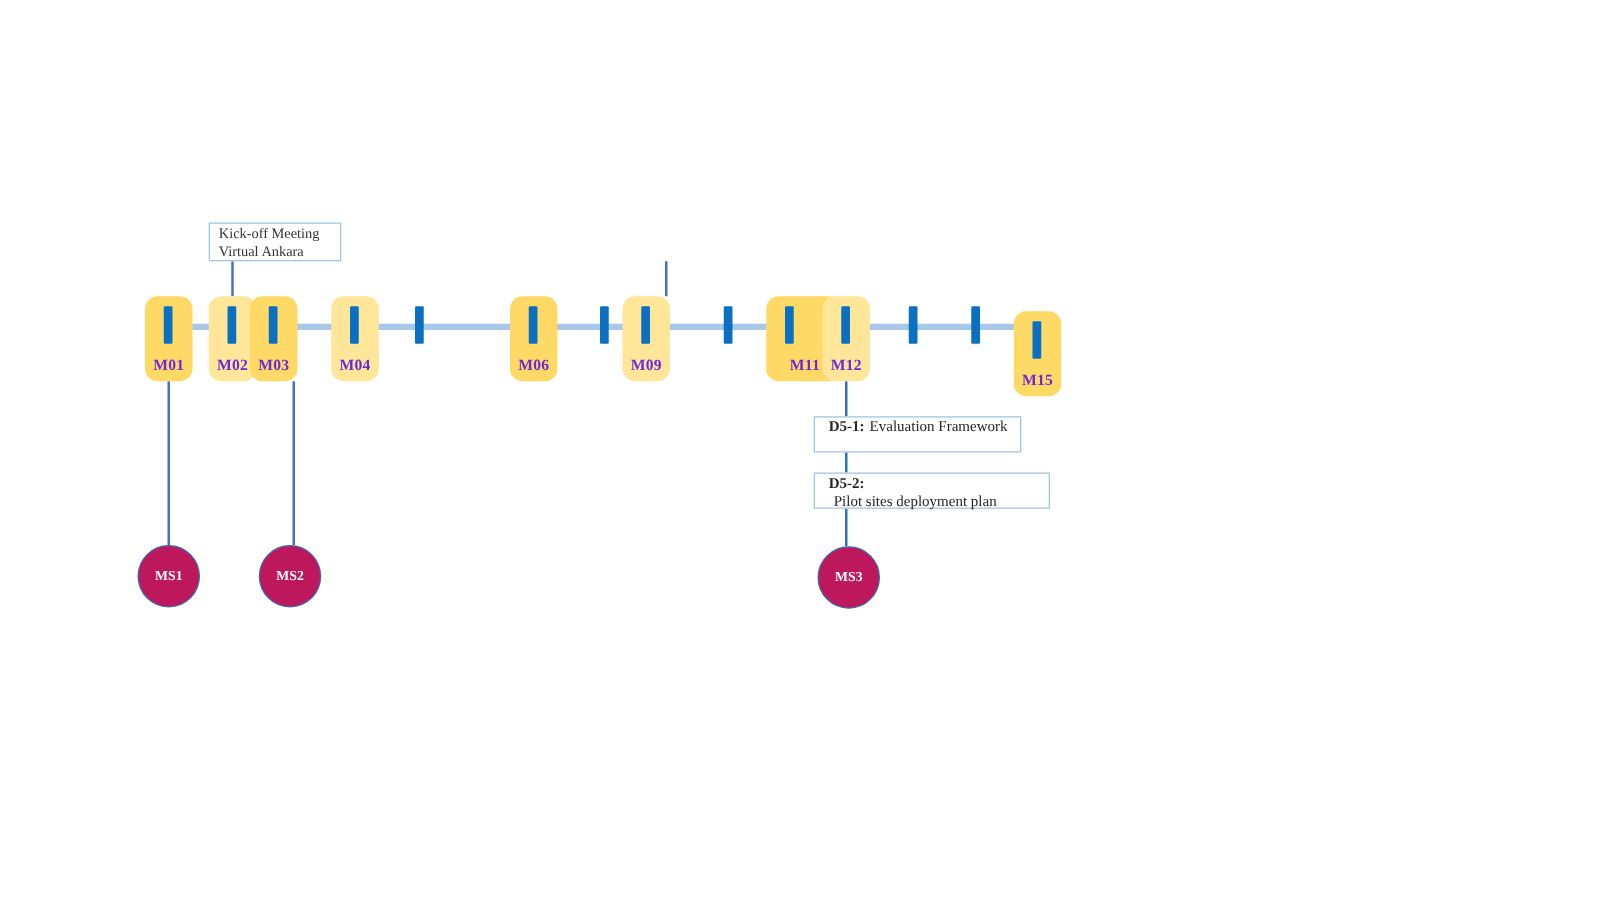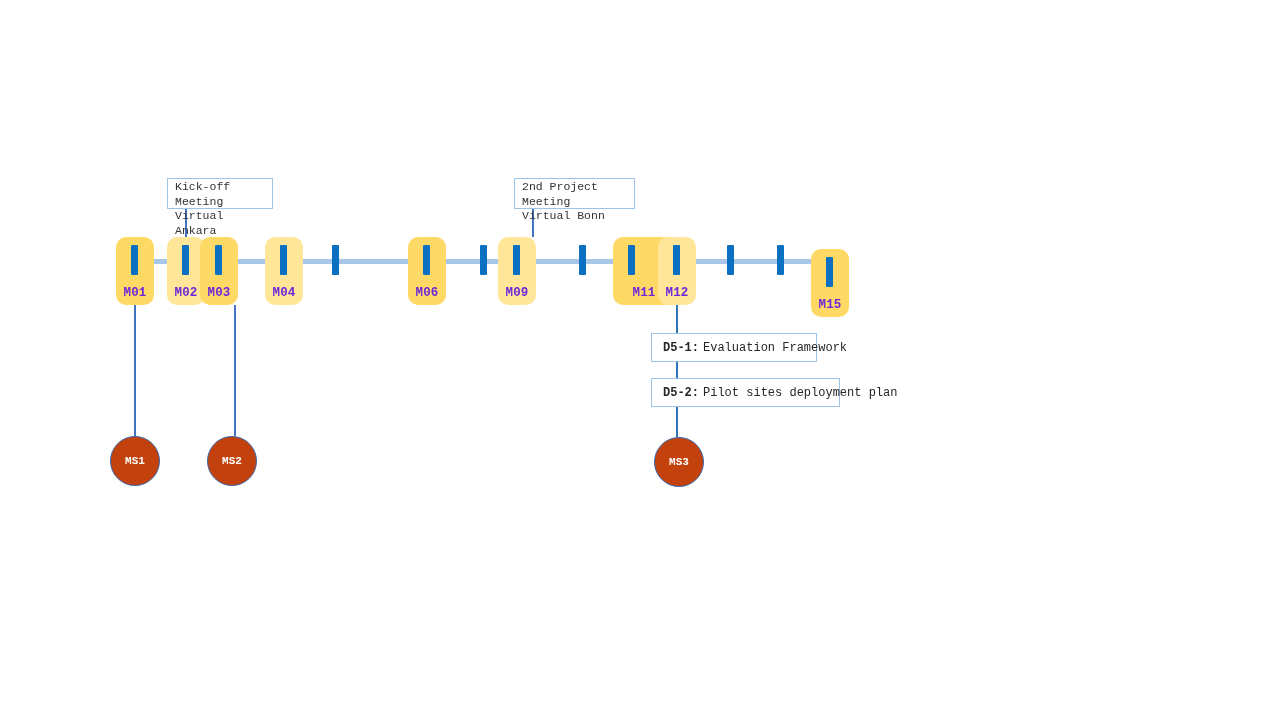--- a/index.html
+++ b/index.html
@@ -1,58 +1,54 @@
 <!DOCTYPE html>
 <html><head>
 <meta charset="utf-8">
 <title>Timeline</title>
 <style>
   html,body{margin:0;padding:0;background:#fff;}
   .canvas{position:relative;width:1280px;height:720px;background:#ffffff;overflow:hidden;
-          font-family:Liberation Mono, monospace;}
+          font-family:Liberation Serif, serif;}
   .baseline{position:absolute;left:130px;top:259px;width:706px;height:5px;background:#A9C7E8;z-index:1;}
   .mbox{position:absolute;top:237px;width:38px;height:68px;border-radius:10px;z-index:3;}
   .tone-dark{background:#FFD966;}
   .tone-light{background:#FFE699;}
   .mbar{position:absolute;left:15px;top:8px;width:7px;height:30px;background:#0C70C2;border-radius:1px;}
   .mlabel{position:absolute;bottom:5px;left:0;right:0;text-align:center;font-weight:bold;
           font-size:12.5px;color:#6d28d9;letter-spacing:0.2px;}
   .tick{position:absolute;top:245px;width:7px;height:30px;background:#0C70C2;z-index:2;border-radius:1px;}
   .note{position:absolute;background:#ffffff;border:1px solid #9DC3E6;z-index:5;
         font-size:11.5px;line-height:14.5px;color:#333333;padding:1px 6px 0 7px;box-sizing:border-box;}
   .leader{position:absolute;width:1.5px;background:#4472C4;z-index:2;}
   .connector{position:absolute;width:1.5px;background:#4472C4;z-index:2;}
   .connector.thick{width:2px;background:#2E75B6;}
   .deliv{position:absolute;height:29px;background:#ffffff;border:1px solid #9DC3E6;z-index:5;
-         display:flex;align-items:center;padding-left:11px;box-sizing:border-box;
+         display:flex;padding-left:11px;box-sizing:border-box;
          font-size:12px;color:#262626;white-space:nowrap;}
   .deliv .code{font-weight:bold;}
   .deliv .dtext{margin-left:4px;}
   .circle{position:absolute;top:436px;width:50px;height:50px;border-radius:50%;
-          background:#c2410c;border:1px solid #3A67B1;box-sizing:border-box;z-index:4;
+          background:#be185d;border:1px solid #3A67B1;box-sizing:border-box;z-index:4;
           display:flex;align-items:center;justify-content:center;
           color:#ffffff;font-weight:bold;font-size:11px;}
 </style>
 </head>
 <body>
 
 <div class="canvas">
 
   <div class="baseline"></div>
 
   <div class="note" style="left:167px;top:178px;width:106px;height:31px;">
     <div>Kick-off Meeting</div>
     <div>Virtual Ankara</div>
   </div>
   <div class="leader" style="left:185px;top:209px;height:28px;"></div>
 
-  <div class="note" style="left:514px;top:178px;width:121px;height:31px;">
-    <div>2nd Project Meeting</div>
-    <div>Virtual Bonn</div>
-  </div>
   <div class="leader" style="left:532px;top:209px;height:28px;"></div>
 
   <div class="mbox tone-dark" style="left:116px;">
     <div class="mbar"></div>
     <div class="mlabel">M01</div>
   </div>
   <div class="mbox tone-light" style="left:167px;">
     <div class="mbar"></div>
     <div class="mlabel">M02</div>
   </div>
@@ -92,21 +88,21 @@
   </div>
 
   <div class="connector" style="left:134px;top:305px;height:131px;"></div>
   <div class="connector" style="left:234px;top:305px;height:131px;"></div>
   <div class="connector thick" style="left:676px;top:305px;height:132px;"></div>
 
   <div class="deliv" style="left:651px;top:333px;width:166px;">
     <span class="code">D5-1:</span>
     <span class="dtext">Evaluation Framework</span>
   </div>
-  <div class="deliv" style="left:651px;top:378px;width:189px;">
+  <div class="deliv" style="left:651px;top:378px;width:189px;flex-direction:column;">
     <span class="code">D5-2:</span>
     <span class="dtext">Pilot sites deployment plan</span>
   </div>
 
   <div class="circle" style="left:110px;">
     <span>MS1</span>
   </div>
   <div class="circle" style="left:207px;align-items:center;">
     <span>MS2</span>
   </div>

